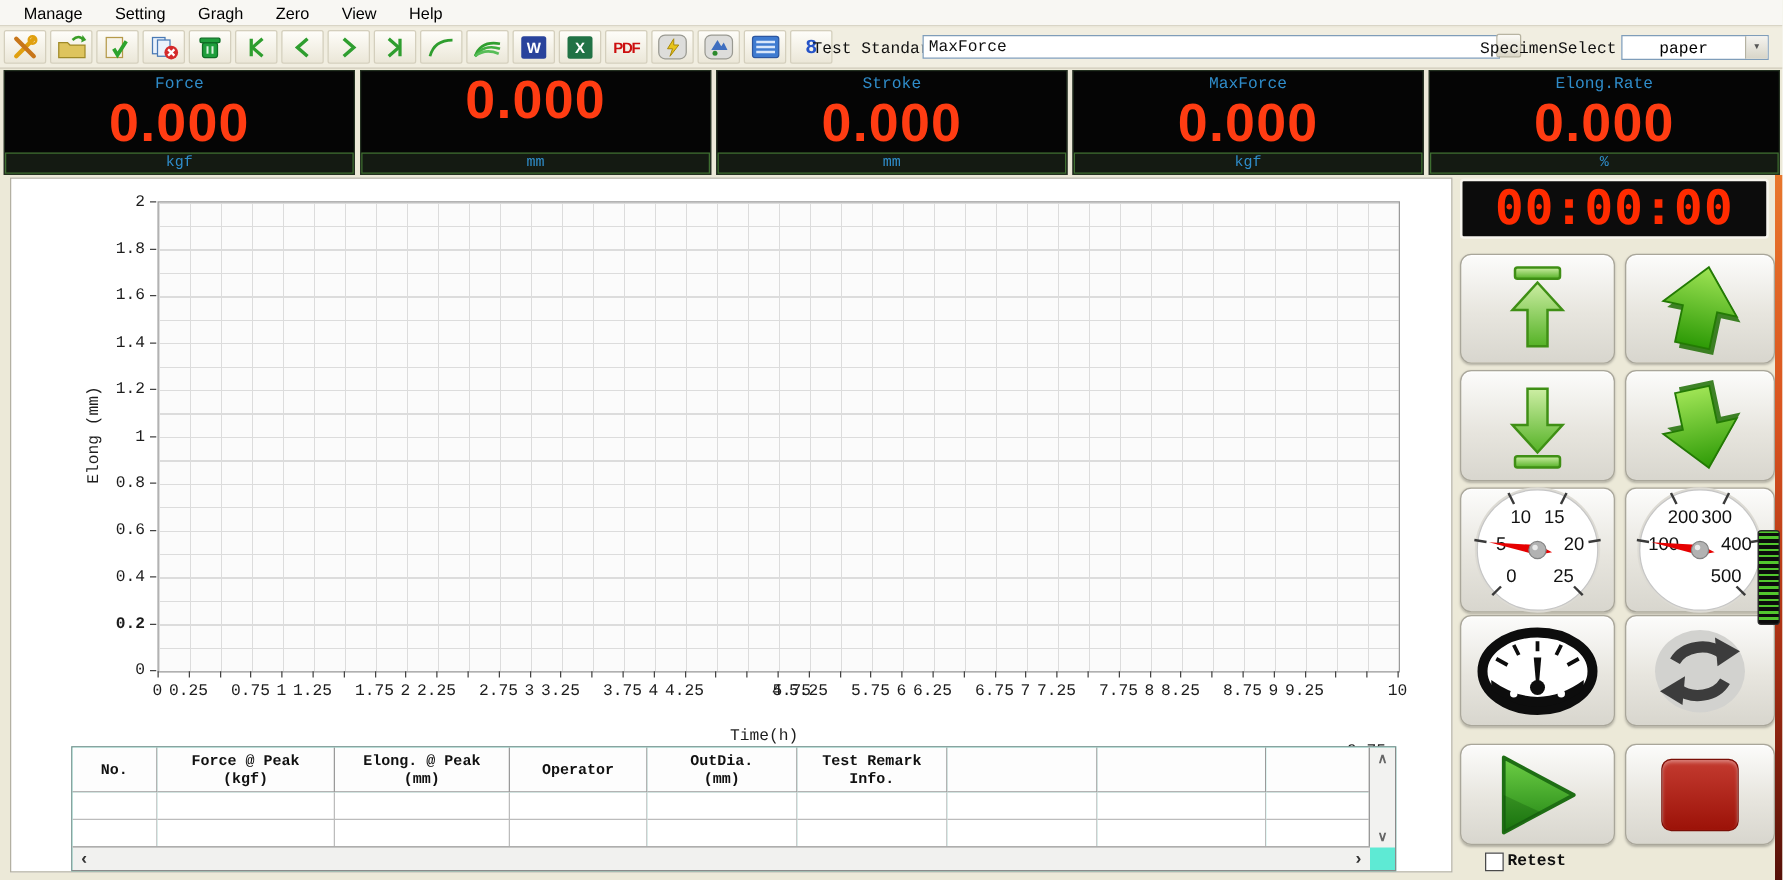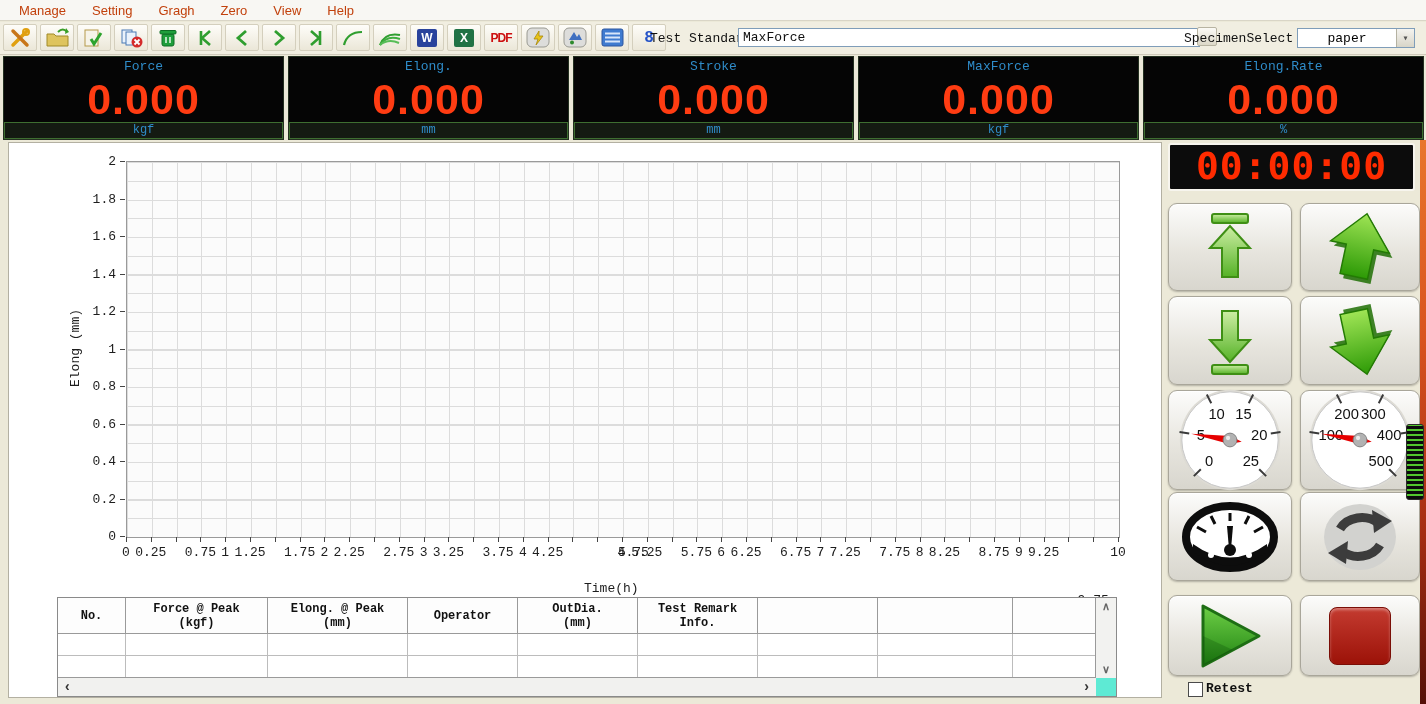--- a/index.html
+++ b/index.html
@@ -2,21 +2,21 @@
 <html><head>
 <meta charset="utf-8">
 <style>
   html,body{margin:0;padding:0;}
   body{width:1426px;height:704px;position:relative;background:#ece9d8;
        font-family:"Liberation Sans",sans-serif;overflow:hidden;}
 
   
   .menubar{position:absolute;left:0;top:0;width:1426px;height:21px;background:#f8f7f3;
            border-bottom:1px solid #d9d5c6;display:flex;align-items:center;padding-left:6px;box-sizing:border-box;}
-  .menu-item{font-size:13px;color:#c2410c;padding:0 13px;cursor:default;}
+  .menu-item{font-size:13px;color:#000000;padding:0 13px;cursor:default;}
 
   
   .toolbar{position:absolute;left:0;top:22px;width:1426px;height:32px;background:#f1eee1;
            border-bottom:1px solid #cfcaba;}
   .tbtn{position:absolute;top:2px;width:34px;height:27px;background:linear-gradient(#fefdf9,#ebe7d8);
         border:1px solid #d4cfbd;border-radius:2px;display:flex;align-items:center;justify-content:center;
         box-sizing:border-box;}
   .badge{width:20px;height:18px;border-radius:2px;color:#fff;font-weight:bold;font-size:12px;
          display:flex;align-items:center;justify-content:center;}
   .badge.word{background:#29439c;}
@@ -217,21 +217,20 @@
   </div>
 </div>
 
 <div>
     <div class="panel" style="left: 3px;">
       <div class="panel-h">Force</div>
       <div class="panel-v">0.000</div>
       <div class="panel-u">kgf</div>
     </div>
     <div class="panel" style="left: 288px;">
-      <div class="panel-h">Elong.</div>
       <div class="panel-v">0.000</div>
       <div class="panel-u">mm</div>
     </div>
     <div class="panel" style="left: 573px;">
       <div class="panel-h">Stroke</div>
       <div class="panel-v">0.000</div>
       <div class="panel-u">mm</div>
     </div>
     <div class="panel" style="left: 858px;">
       <div class="panel-h">MaxForce</div>
@@ -317,21 +316,21 @@
     <div class="xtick" style="left: 1034.6px; top: 394px;"></div>
     <div class="xlab" style="left: 1034.6px; top: 402px;">9.25</div>
     <div class="xtick" style="left: 1059.4px; top: 394px;"></div>
     <div class="xtick" style="left: 1084.2px; top: 394px;"></div>
     <div class="xlab" style="left: 1084.2px; top: 402px; margin-top: 48px;">9.75</div>
     <div class="xtick" style="left: 1109px; top: 394px;"></div>
     <div class="xlab" style="left: 1109px; top: 402px;">10</div>
     <div class="ytick" style="left: 111px; top: 393px;"></div>
     <div class="ylab" style="left: 67px; top: 393px;">0</div>
     <div class="ytick" style="left: 111px; top: 355.5px;"></div>
-    <div class="ylab" style="left: 67px; top: 355.5px;">0.2</div>
+    <div class="ylab" style="left: 67px; top: 355.5px; font-weight: bold;">0.2</div>
     <div class="ytick" style="left: 111px; top: 318px;"></div>
     <div class="ylab" style="left: 67px; top: 318px;">0.4</div>
     <div class="ytick" style="left: 111px; top: 280.5px;"></div>
     <div class="ylab" style="left: 67px; top: 280.5px;">0.6</div>
     <div class="ytick" style="left: 111px; top: 243px;"></div>
     <div class="ylab" style="left: 67px; top: 243px;">0.8</div>
     <div class="ytick" style="left: 111px; top: 205.5px;"></div>
     <div class="ylab" style="left: 67px; top: 205.5px;">1</div>
     <div class="ytick" style="left: 111px; top: 168px;"></div>
     <div class="ylab" style="left: 67px; top: 168px;">1.2</div>

